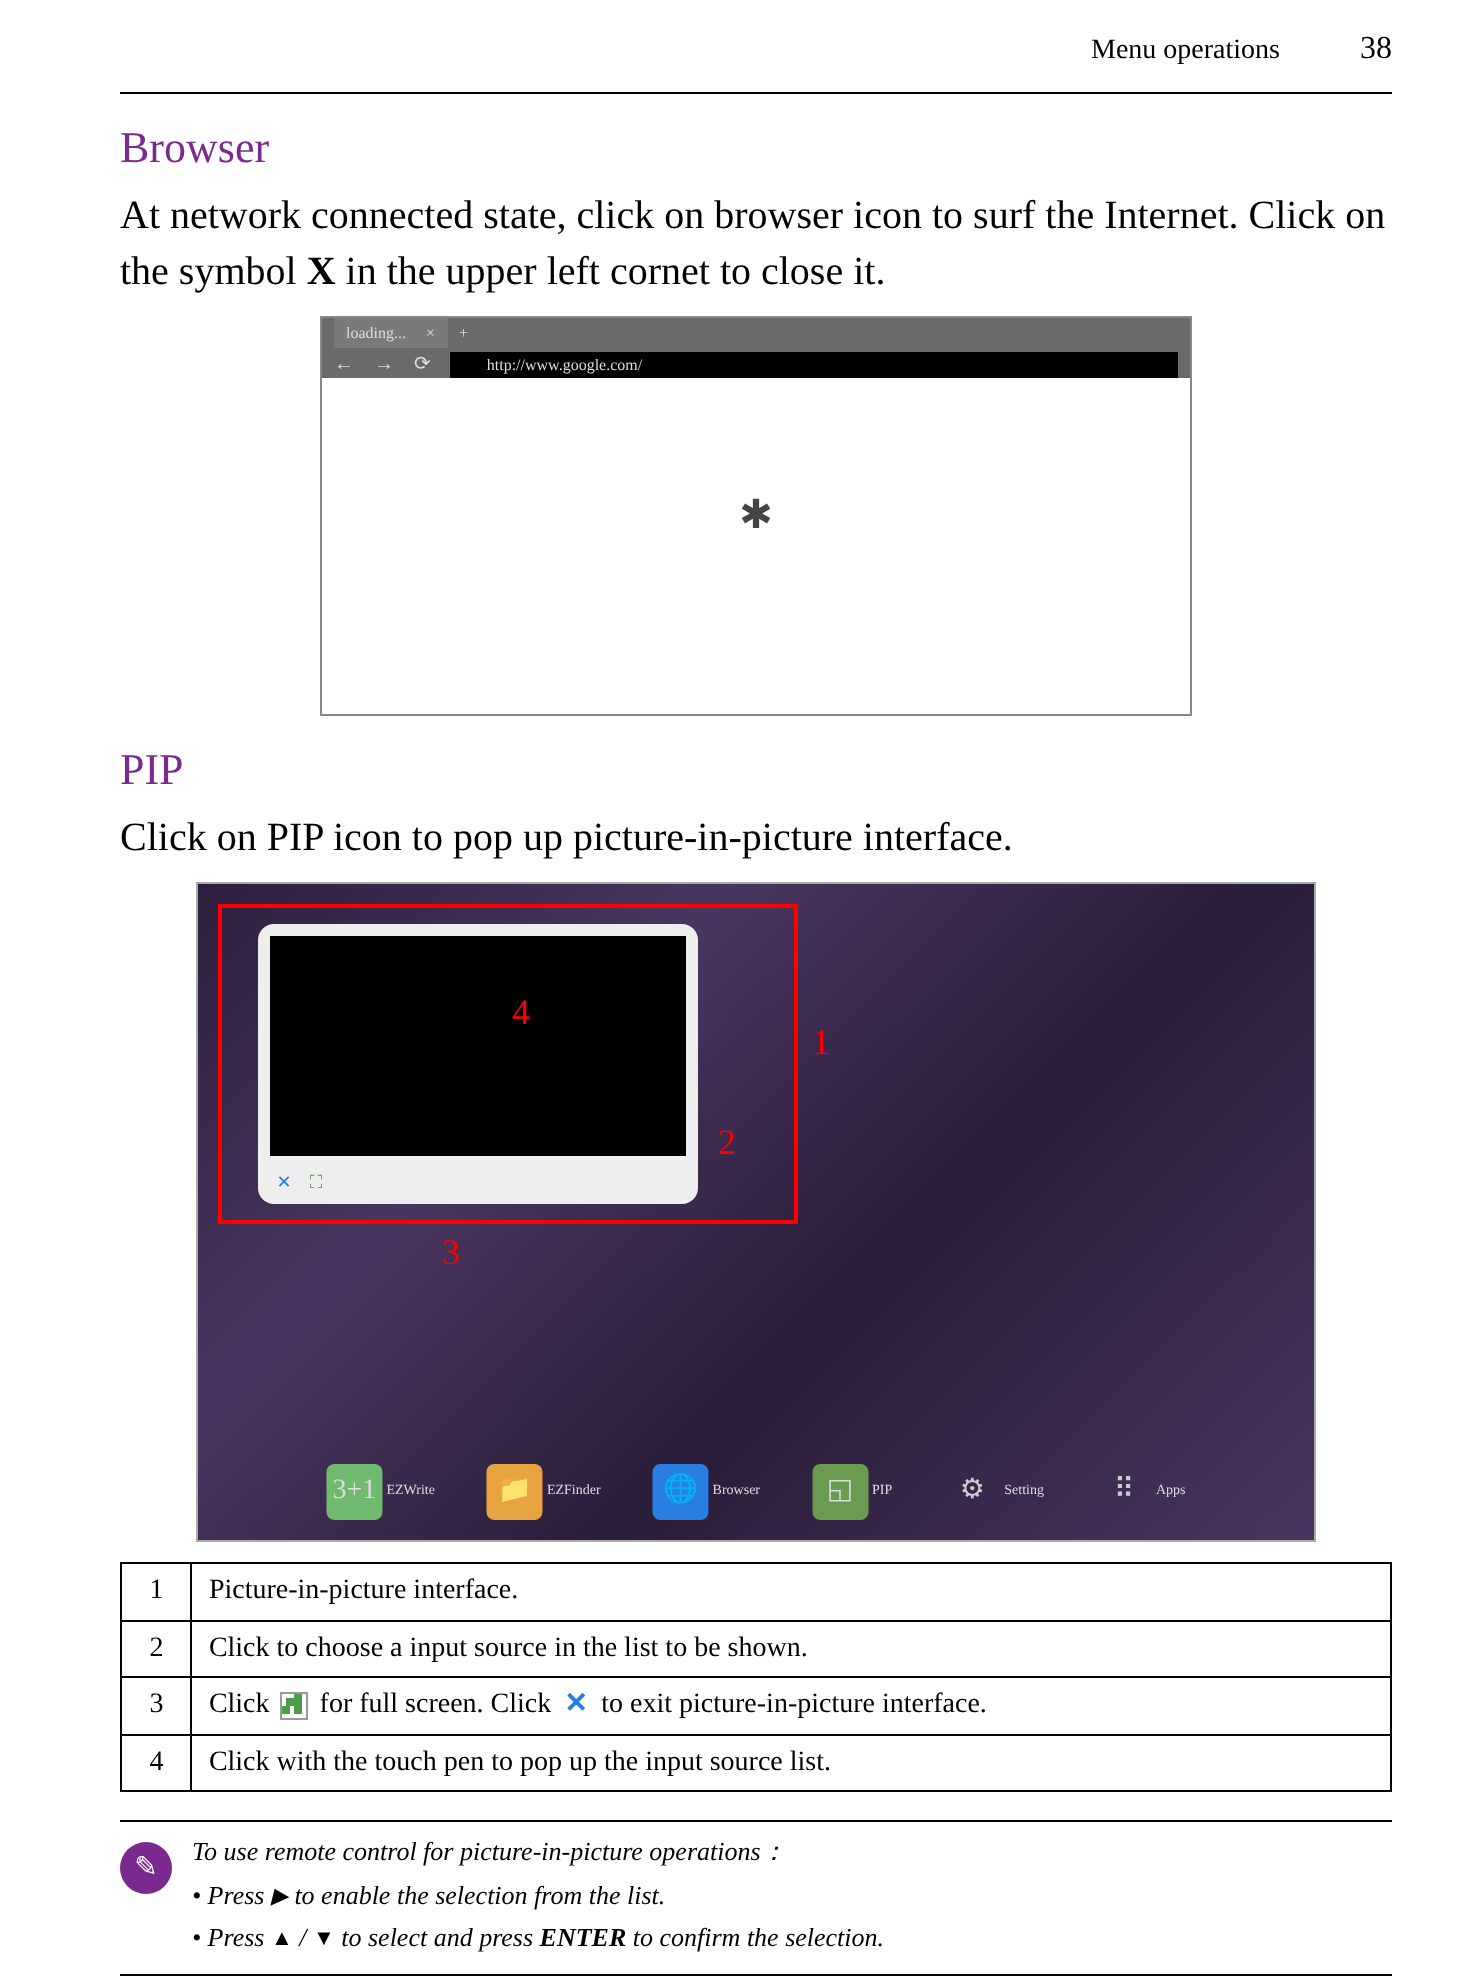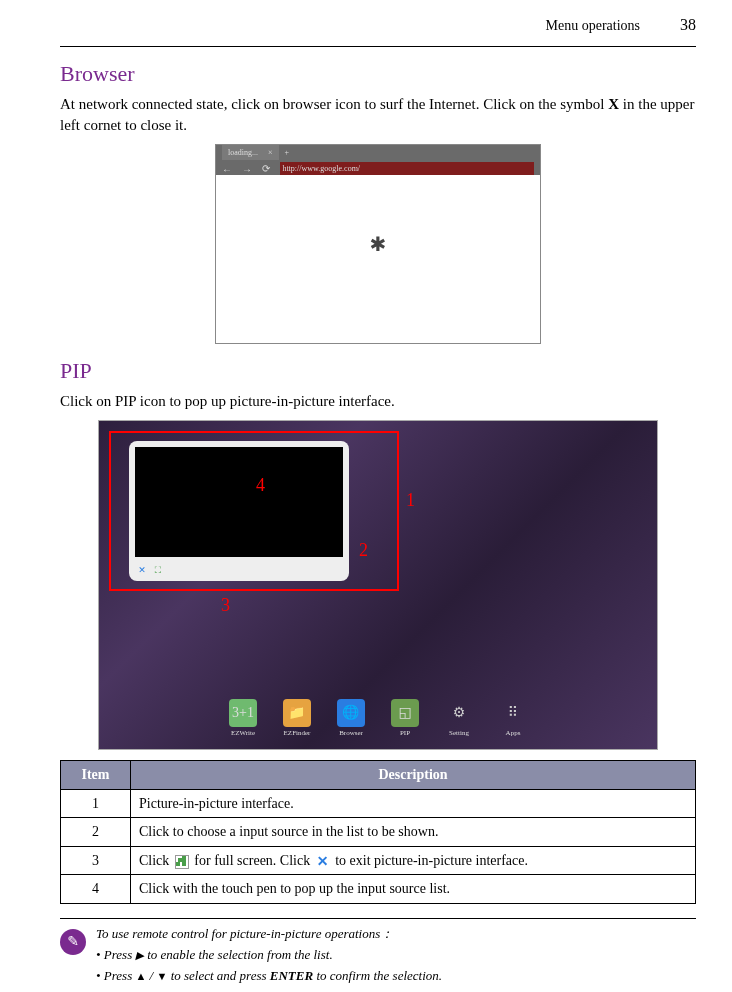--- a/index.html
+++ b/index.html
@@ -2,40 +2,40 @@
 <html><head>
 <meta charset="utf-8">
 <style>
   * { box-sizing: border-box; margin: 0; padding: 0; }
   body { font-family: Georgia, 'Times New Roman', serif; font-size: 15px; line-height: 1.4; color: #000; background: #fff; width: 732px; }
   .page { padding: 14px 36px 20px 60px; }
   .page-header { display: flex; justify-content: flex-end; align-items: baseline; gap: 40px; font-size: 14px; padding-bottom: 6px; }
   .page-num { font-size: 16px; }
   .hr { border: none; border-top: 1px solid #000; margin: 4px 0 12px 0; }
   h2 { color: #7a2a8f; font-weight: normal; font-size: 22px; margin-bottom: 4px; }
-  .desc { font-size: 15px; margin-bottom: 8px; }
+  .desc { font-size: 20px; margin-bottom: 8px; }
   .bold { font-weight: bold; }
-  .browser-shot { width: 326px; height: 200px; margin: 0 auto 12px auto; border: 1px solid #888; background: #fff; position: relative; }
+  .browser-shot { width: 436px; height: 200px; margin: 0 auto 12px auto; border: 1px solid #888; background: #fff; position: relative; }
   .browser-bar { height: 30px; background: #6a6a6a; display: flex; align-items: center; padding: 0 6px; gap: 8px; font-size: 8px; color: #ddd; }
   .tab { background: #7a7a7a; padding: 2px 6px; display: flex; gap: 10px; align-items: center; }
   .nav-row { display: flex; align-items: center; gap: 10px; font-size: 10px; color: #ddd; }
-  .url { background: #7f1d1d; padding: 1px 2px; flex: 1; font-size: 8px; }
+  .url { background: #000000; padding: 1px 18px; flex: 1; font-size: 8px; }
   .spinner { position: absolute; top: 50%; left: 50%; transform: translate(-50%,-50%); font-size: 20px; color: #444; }
   .pip-shot { width: 560px; height: 330px; margin: 0 auto 10px auto; position: relative; background: linear-gradient(135deg, #2d1f3d 0%, #4a3560 30%, #2a1d38 60%, #4a3560 100%); border: 1px solid #aaa; }
   .pip-box { position: absolute; top: 10px; left: 10px; width: 290px; height: 160px; border: 2px solid #ff0000; }
   .pip-inner { position: absolute; top: 8px; left: 18px; width: 220px; height: 140px; background: #eee; border-radius: 8px; }
   .pip-screen { position: absolute; top: 6px; left: 6px; width: 208px; height: 110px; background: #000; }
   .pip-controls { position: absolute; bottom: 4px; left: 6px; display: flex; gap: 2px; }
   .pip-ctrl-icon { width: 14px; height: 14px; display: flex; align-items: center; justify-content: center; font-size: 9px; }
   .source-list { position: absolute; top: 10px; left: 240px; width: 42px; background: #fff; font-size: 8px; }
   .source-list div { border: 1px solid #888; padding: 1px 2px; text-align: center; }
   .source-list .sel { background: #4a6fd4; color: #fff; }
   .callout { position: absolute; color: #ff0000; font-size: 18px; font-weight: normal; }
   .dock { position: absolute; bottom: 10px; left: 50%; transform: translateX(-50%); display: flex; gap: 26px; font-size: 7px; color: #ddd; text-align: center; }
-  .dock-item { display: flex; flex-direction: column; align-items: center; gap: 2px; }
+  .dock-item { display: flex; flex-direction: row; align-items: center; gap: 2px; }
   .dock-icon { width: 28px; height: 28px; border-radius: 4px; display: flex; align-items: center; justify-content: center; font-size: 14px; }
   table.desc-table { width: 100%; border-collapse: collapse; margin-bottom: 14px; font-size: 14px; }
   table.desc-table th { background: #8a8da8; color: #fff; font-weight: bold; padding: 4px 8px; border: 1px solid #000; }
   table.desc-table th:first-child { width: 70px; }
   table.desc-table td { border: 1px solid #000; padding: 4px 8px; vertical-align: middle; }
   table.desc-table td:first-child { text-align: center; }
   .inline-icon { display: inline-block; width: 14px; height: 14px; vertical-align: middle; margin: 0 2px; position: relative; }
   .icon-fullscreen { background: #fff; border: 1px solid #999; }
   .icon-fullscreen::before { content: ""; position: absolute; top: 2px; left: 2px; width: 4px; height: 4px; background: #4a9e4a; }
   .icon-fullscreen::after { content: ""; position: absolute; bottom: 2px; right: 2px; width: 4px; height: 4px; background: #4a9e4a; box-shadow: -6px 0 0 #4a9e4a, 0 -6px 0 #4a9e4a; }
@@ -122,24 +122,20 @@
         </div>
       <div class="dock-item">
           <div class="dock-icon" style="color:#ccc">⠿</div>
           <span>Apps</span>
         </div>
     </div>
   </div>
 
   <table class="desc-table">
     <tbody>
-        <tr>
-      <th>Item</th>
-      <th>Description</th>
-    </tr>
     <tr>
       <td>1</td>
       <td>Picture-in-picture interface.</td>
     </tr>
     <tr>
       <td>2</td>
       <td>Click to choose a input source in the list to be shown.</td>
     </tr>
     <tr>
       <td>3</td>

